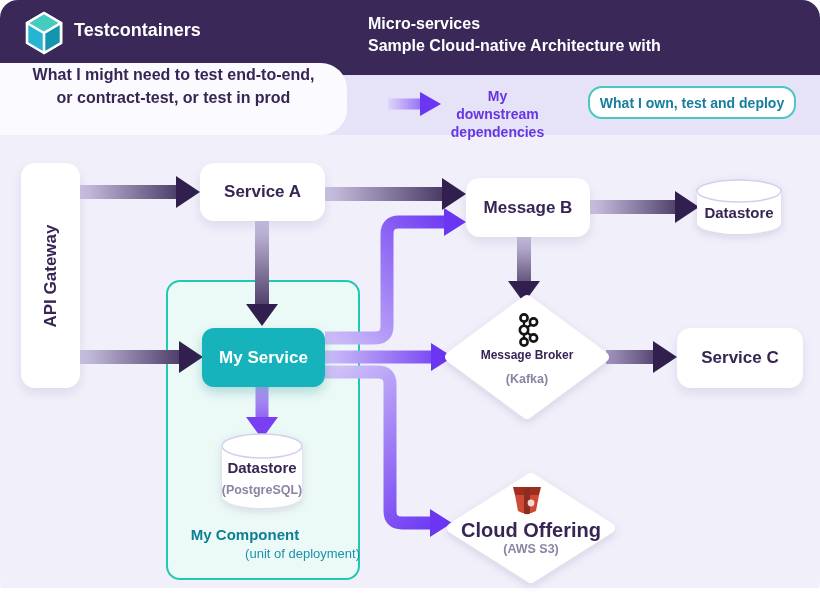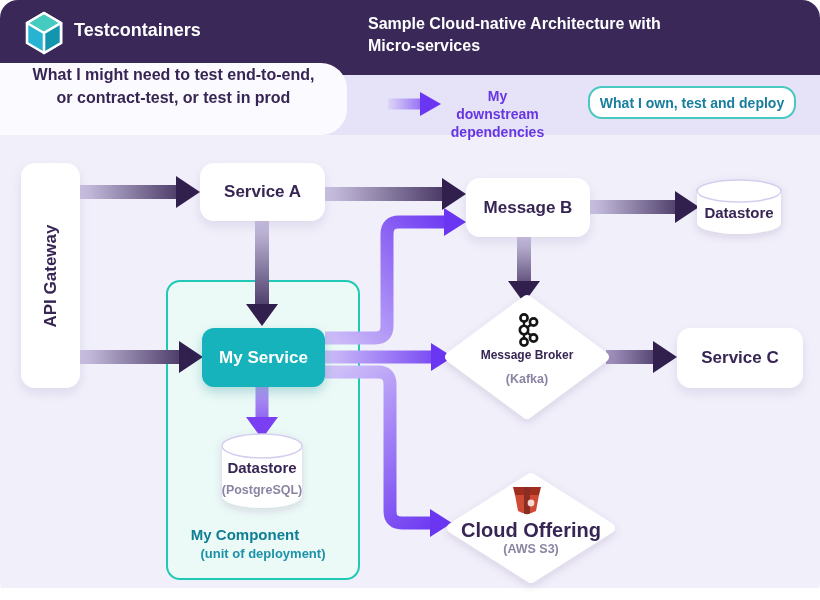--- a/index.html
+++ b/index.html
@@ -40,22 +40,22 @@
   .service-b{left:466px;top:178px;width:124px;height:59px;}
   .service-c{left:677px;top:328px;width:126px;height:60px;}
   .my-service{left:202px;top:328px;width:123px;height:59px;background:#16b3bc;color:#ffffff;border-radius:12px;
     box-shadow:0 5px 12px rgba(18,130,140,.28);}
   .my-component{
     position:absolute;left:166px;top:280px;width:194px;height:300px;z-index:1;
     background:#ecfaf7;border:2px solid #1fc9b5;border-radius:14px;box-sizing:border-box;
   }
   .component-label{position:absolute;left:166px;top:526px;width:158px;text-align:center;
     color:#0d7e94;font-size:15px;font-weight:700;z-index:3;}
-  .component-sub{position:absolute;left:166px;top:546px;width:194px;text-align:center;
-    color:#1b92a7;font-size:13px;font-weight:700;z-index:3;}
+  .component-sub{position:absolute;left:166px;top:546px;width:194px;text-align:right;
+    color:#1b92a7;font-size:13px;font-weight:400;z-index:3;}
   .shape-label{position:absolute;text-align:center;z-index:4;color:#372554;font-weight:700;}
   .sub-label{position:absolute;text-align:center;z-index:4;color:#8b84a3;font-weight:700;font-size:12.5px;}
   .pg-name{left:212px;top:459px;width:100px;font-size:15px;}
   .pg-sub{left:207px;top:483px;width:110px;}
   .ds-b-name{left:689px;top:204px;width:100px;font-size:15px;}
   .mb-name{left:447px;top:348px;width:160px;font-size:12px;}
   .mb-sub{left:447px;top:372px;width:160px;}
   .co-name{left:451px;top:519px;width:160px;font-size:20px;}
   .co-sub{left:451px;top:542px;width:160px;}
   .arrow-layer{position:absolute;left:0;top:0;width:820px;height:600px;z-index:2;pointer-events:none;}
@@ -64,22 +64,22 @@
 </head>
 <body>
 
 <div class="page">
 
   <div class="main-bg"></div>
   <div class="bottom-strip"></div>
 
   <div class="header">
     <div class="title">
+      <div>Micro-services</div>
       <div>Sample Cloud-native Architecture with</div>
-      <div>Micro-services</div>
     </div>
   </div>
   <svg class="logo" width="44" height="48" viewBox="0 0 44 48">
     <g stroke="#ffffff" stroke-width="2.6" stroke-linejoin="round">
       <polygon points="22,4 39,14 39,34 22,44 5,34 5,14" fill="#27b3d2"></polygon>
       <polygon points="22,4 39,14 22,24 5,14" fill="#46cbc0"></polygon>
       <polygon points="22,24 39,14 39,34 22,44" fill="#1295ad"></polygon>
     </g>
   </svg>
   <div class="brand-label">Testcontainers</div>

